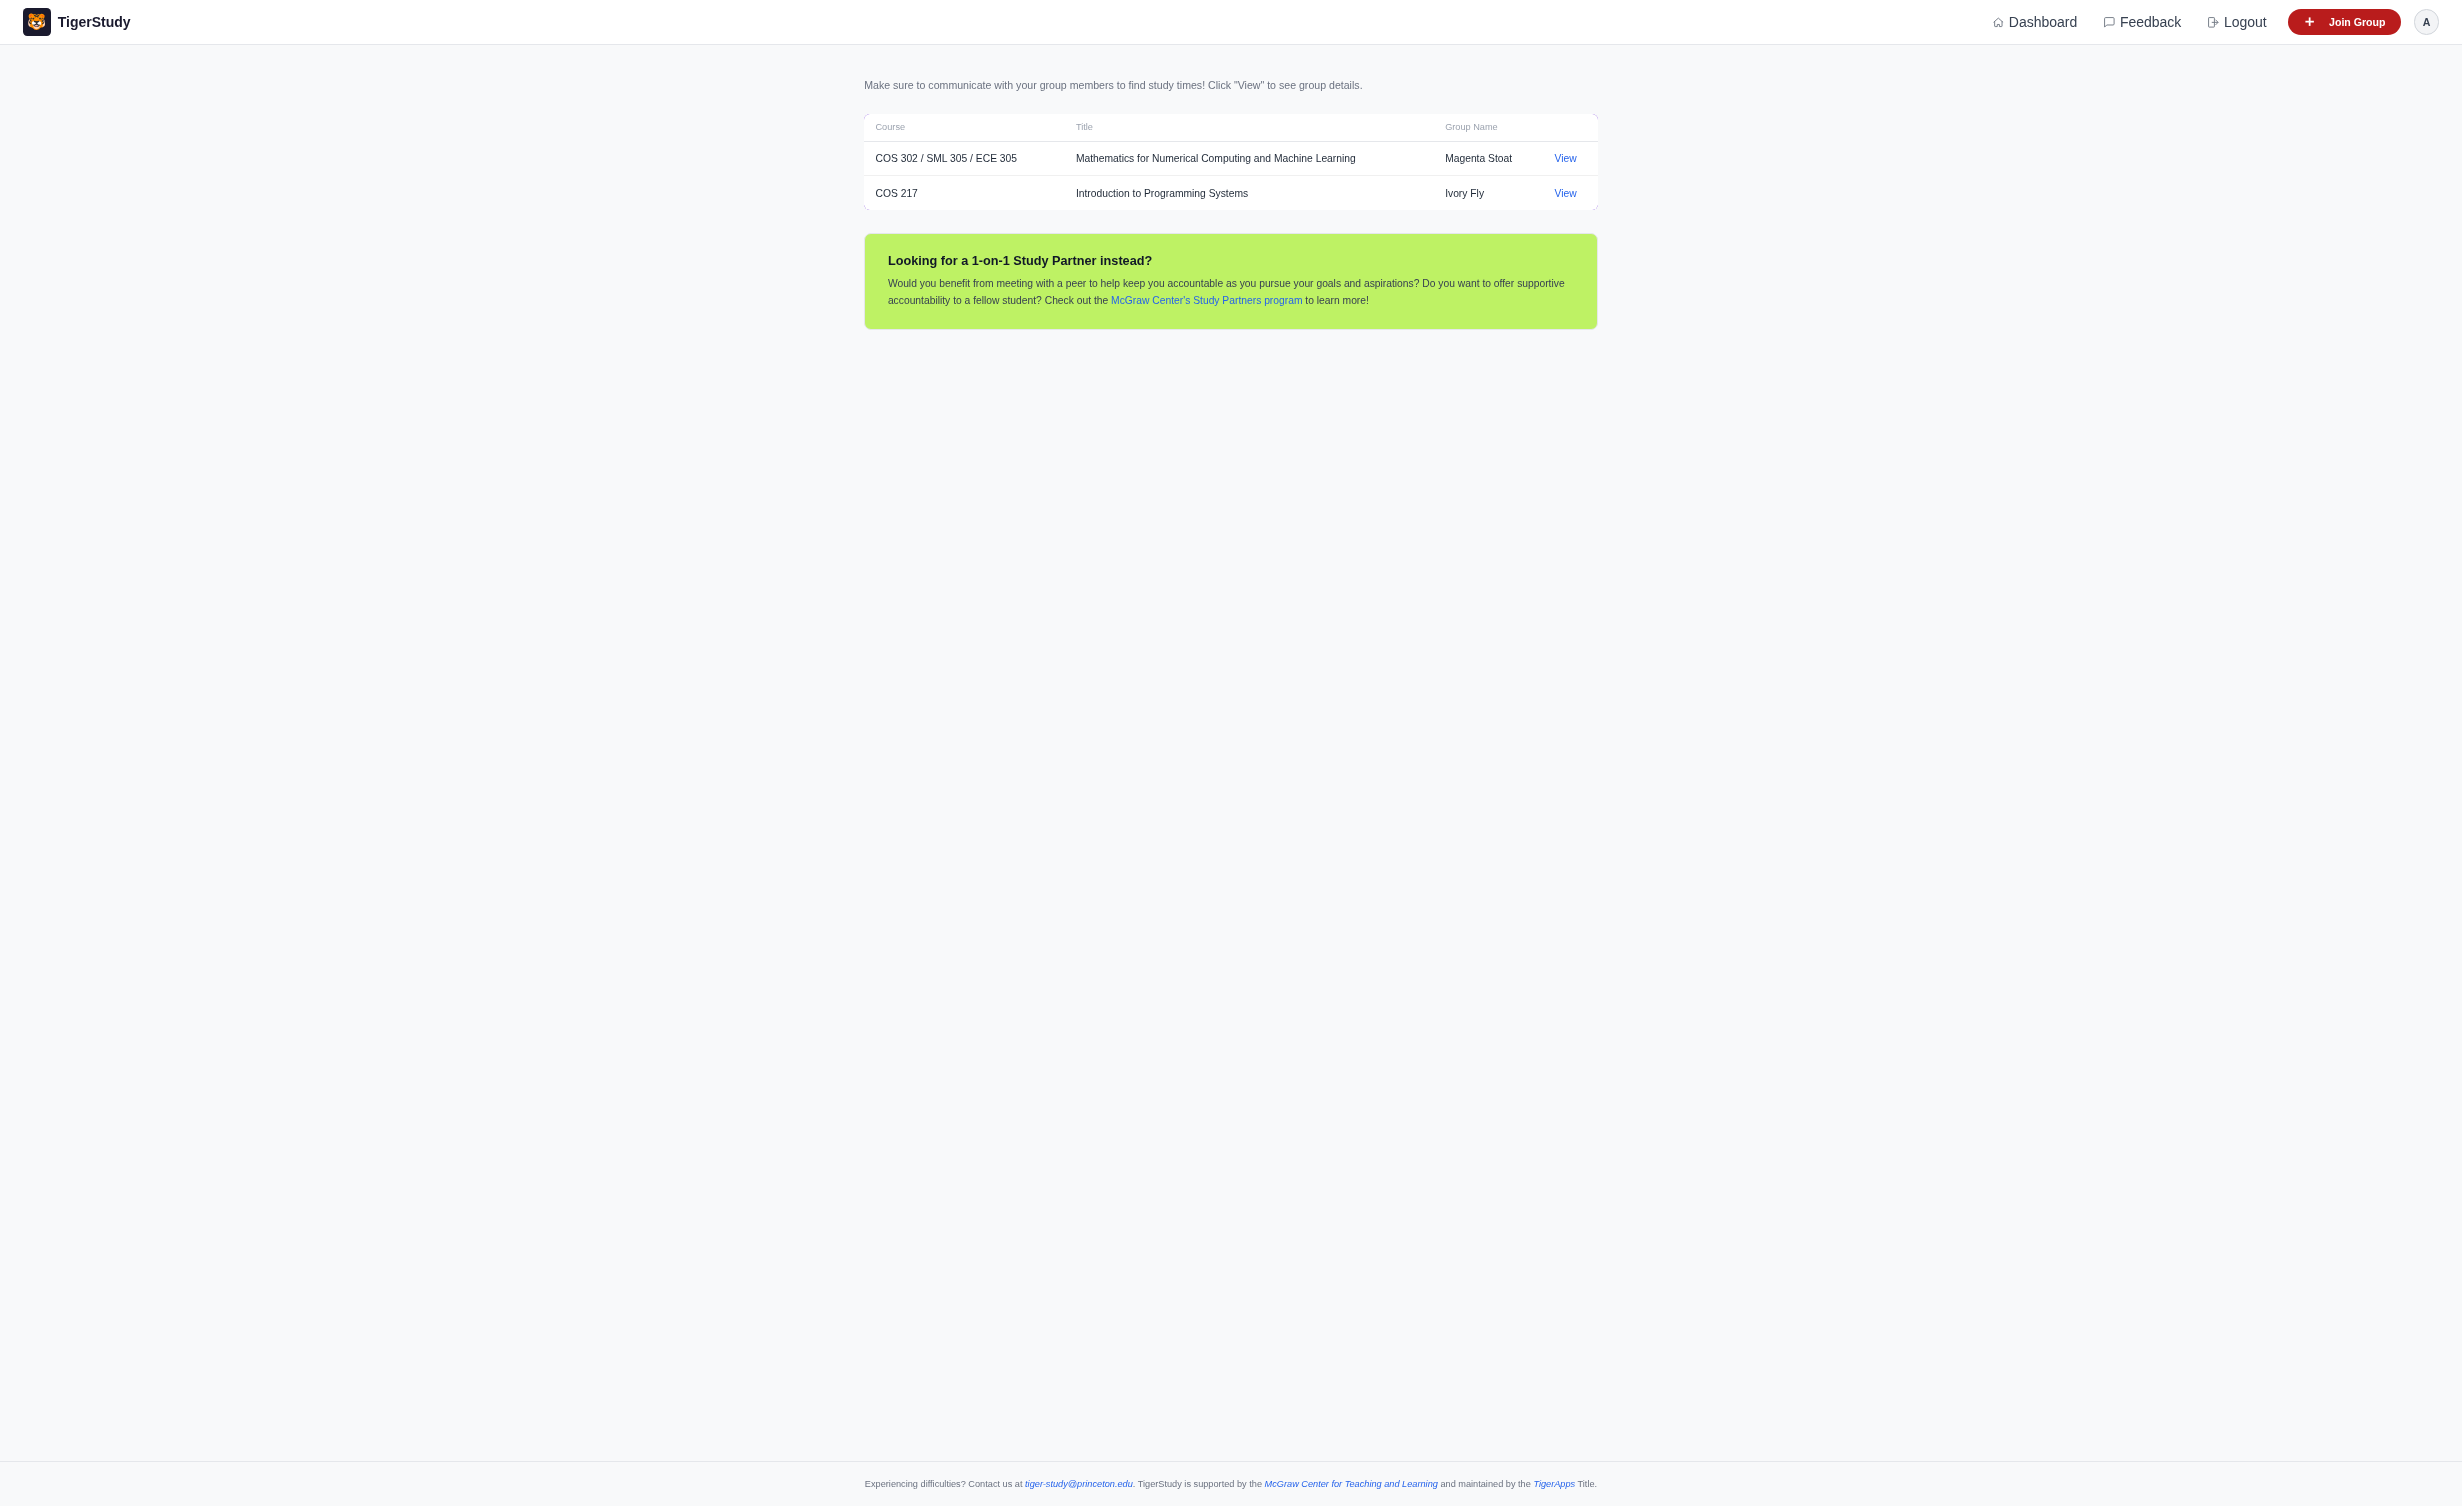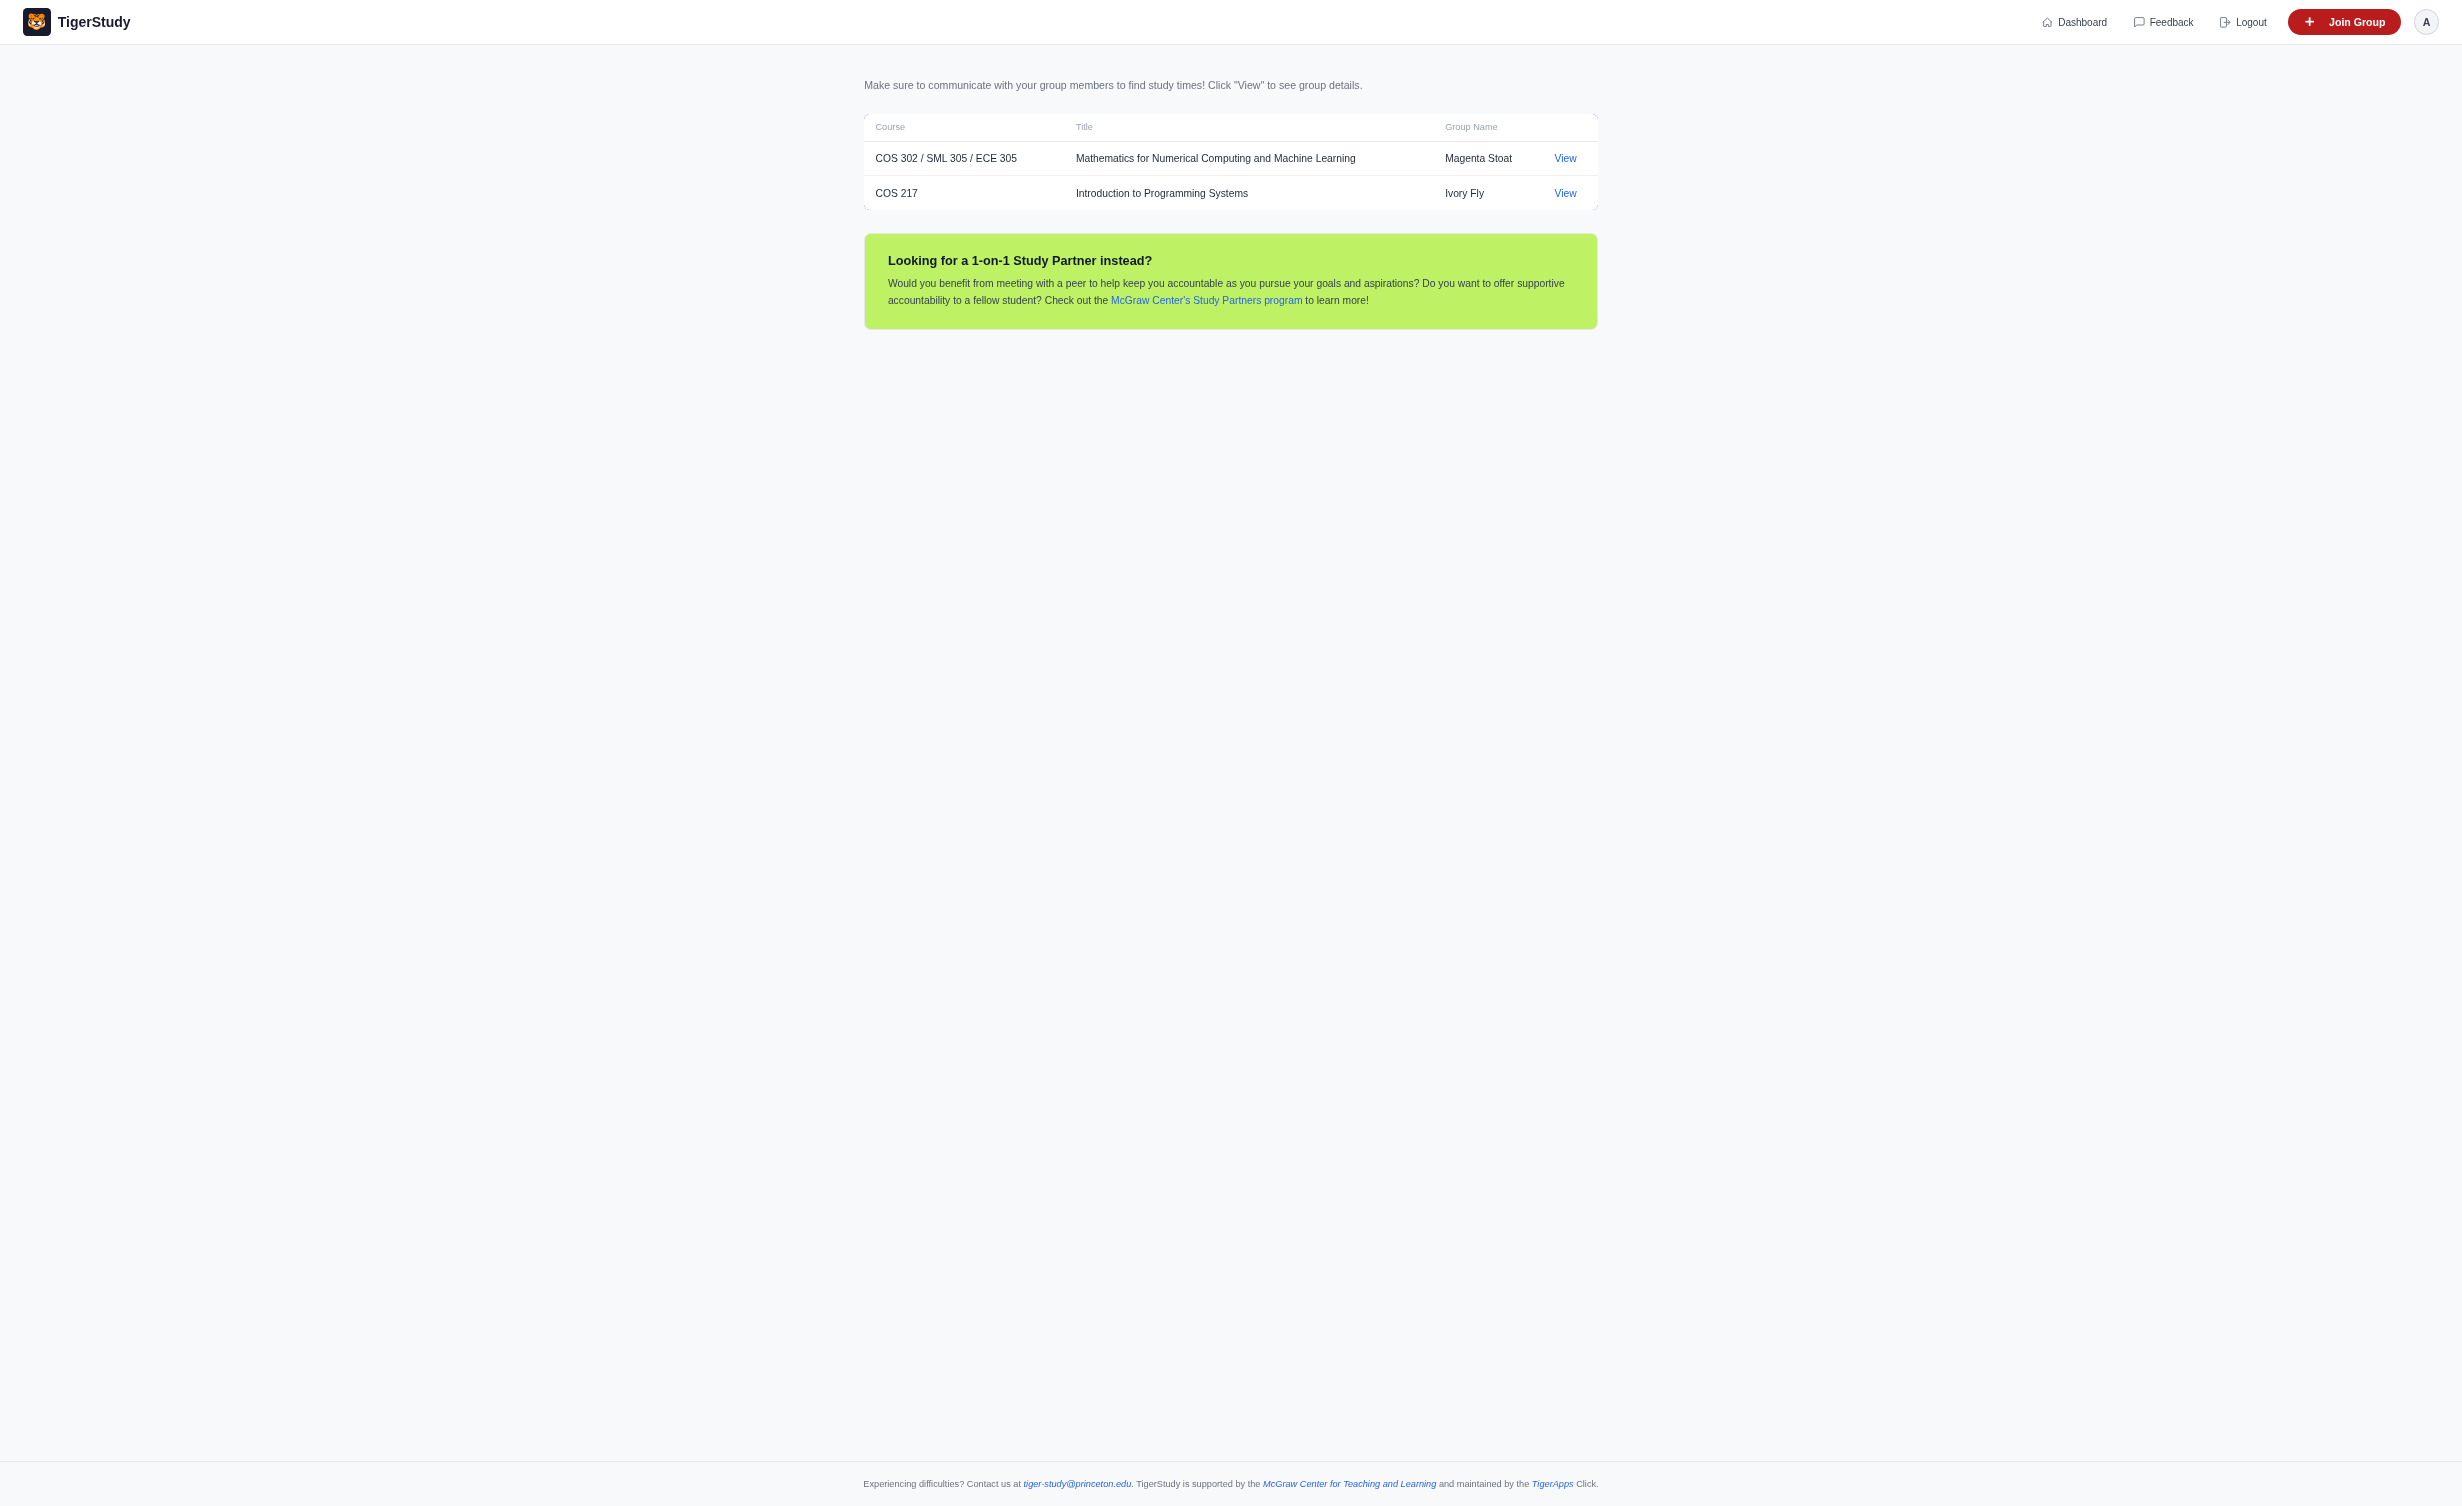--- a/index.html
+++ b/index.html
@@ -43,21 +43,21 @@
       align-items: center;
       gap: 5.7px;
     }
     .nav-link {
       display: flex;
       align-items: center;
       gap: 4.2px;
       padding: 5.7px 10px;
       color: #374151;
       text-decoration: none;
-      font-size: 10px;
+      font-size: 14px;
       border-radius: 4.2px;
       cursor: pointer;
       background: none;
       border: none;
     }
     .nav-icon { width: 12.7px; height: 12.7px; opacity: 0.7; }
     .join-group-btn {
       display: flex;
       align-items: center;
       gap: 14px;
@@ -274,16 +274,16 @@
   <div class="study-partner-card">
     <h3>Looking for a 1-on-1 Study Partner instead?</h3>
     <p>
       <span>Would you benefit from meeting with a peer to help keep you accountable as you pursue your goals and aspirations? Do you want to offer supportive accountability to a fellow student? Check out the </span><a href="#">McGraw Center's Study Partners program</a><span> to learn more!</span>
     </p>
   </div>
 </main>
 
 <footer>
   <p>
-    <span>Experiencing difficulties? Contact us at </span><a href="mailto:tiger-study@princeton.edu">tiger-study@princeton.edu</a><span>. TigerStudy is supported by the </span><a href="#">McGraw Center for Teaching and Learning</a><span> and maintained by the </span><a href="#">TigerApps</a><span> Click.</span>
+    <span>Experiencing difficulties? Contact us at </span><a href="mailto:tiger-study@princeton.edu">tiger-study@princeton.edu</a><span>. TigerStudy is supported by the </span><a href="#">McGraw Center for Teaching and Learning</a><span> and maintained by the </span><a href="#">TigerApps</a><span> Title.</span>
   </p>
 </footer>
 
 
 </body></html>

